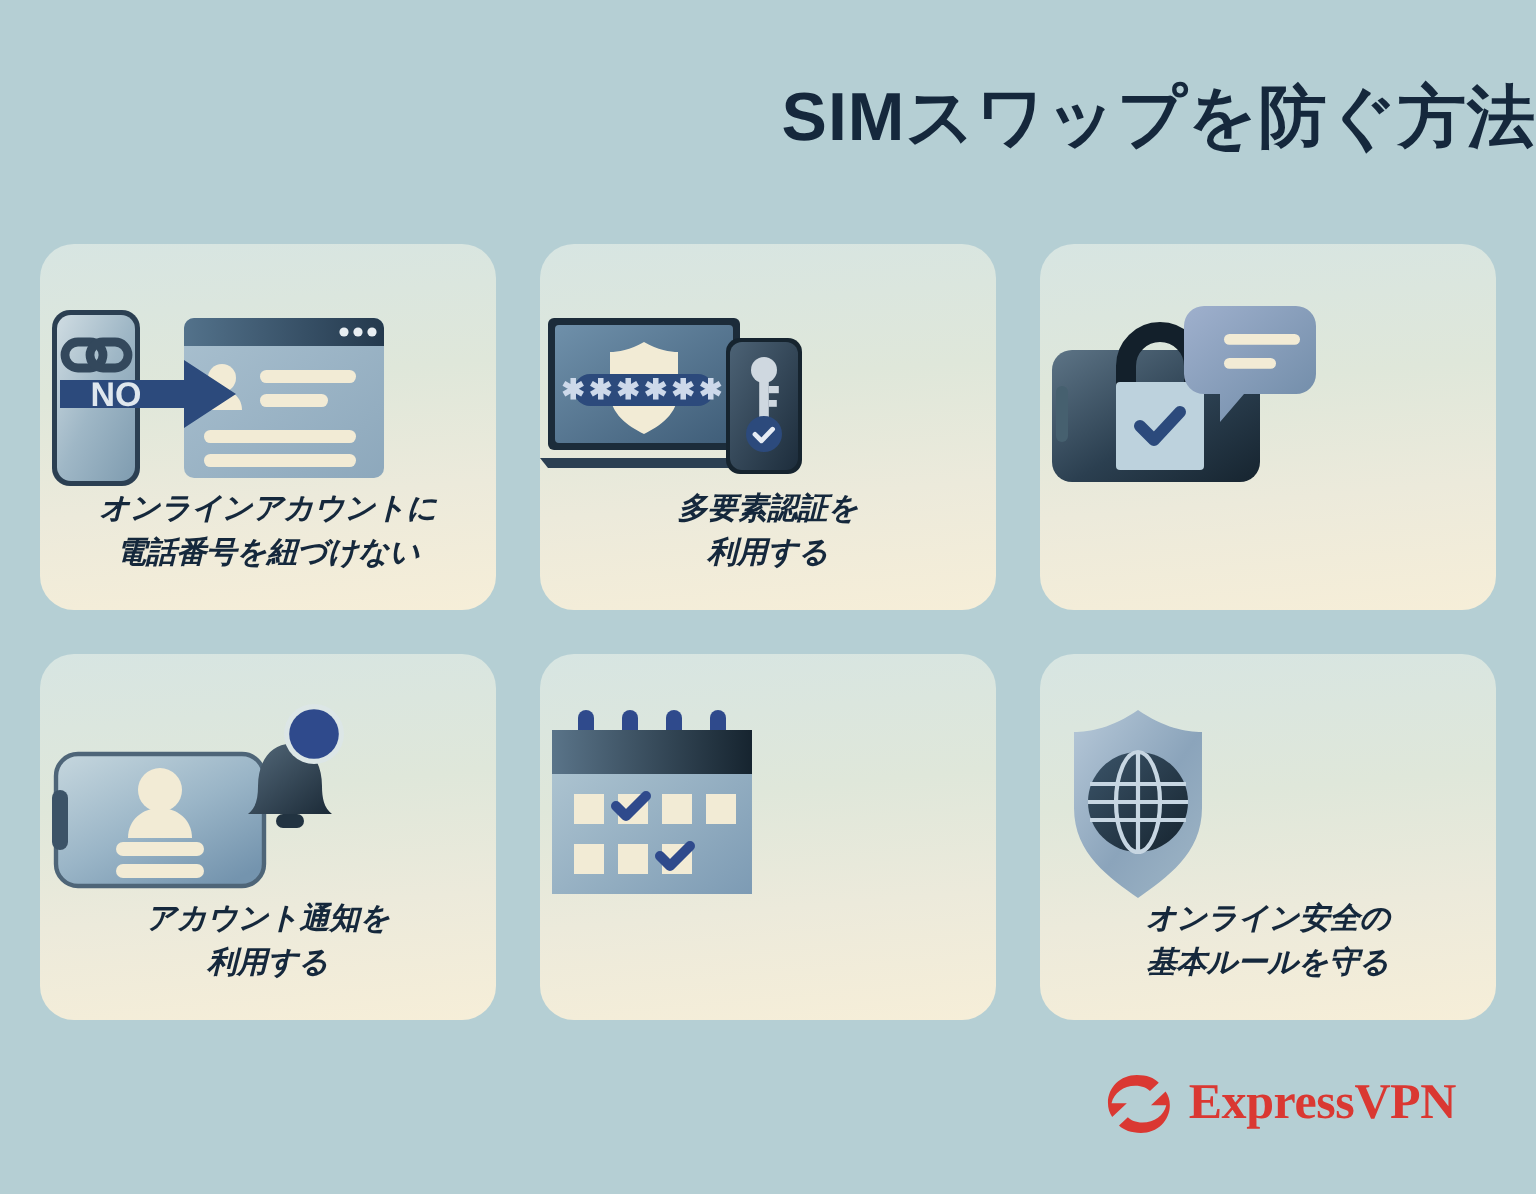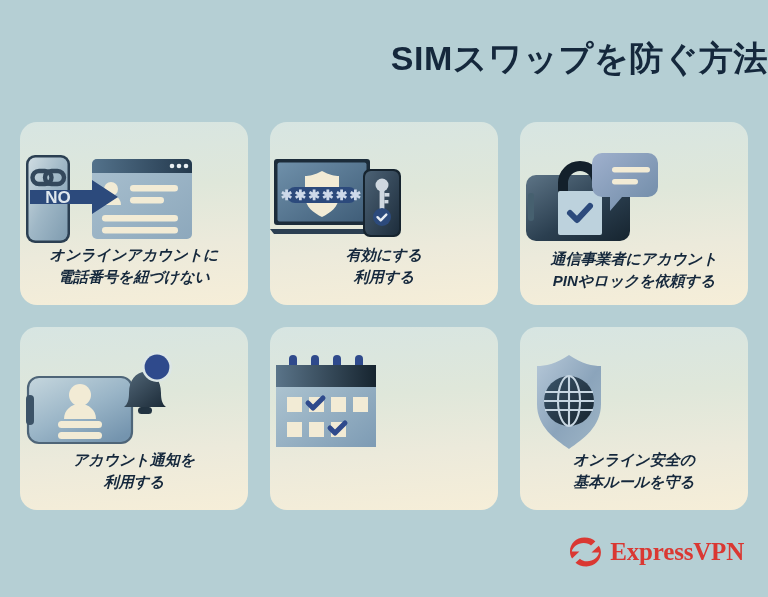--- a/index.html
+++ b/index.html
@@ -53,21 +53,21 @@
     line-height:1.42;
     color:#15283c;
     white-space:pre-line;
     font-style:italic;
   }
   .caption.tall { bottom:14px; }
 
   
   .logo {
     position:absolute;
-    right:24px; bottom:28px;
+    right:40px; bottom:28px;
     display:flex; align-items:center; gap:9px;
   }
   .logo-mark { width:34px; height:34px; display:block; }
   .logo-text {
     font-family:"Liberation Serif","DejaVu Serif",serif;
     font-size:25px;
     font-weight:bold;
     color:#da3832;
     letter-spacing:-.2px;
   }
@@ -156,21 +156,21 @@
 
         <circle cx="112" cy="38" r="6.5" fill="#cfd8e0"></circle>
         <rect x="109.6" y="38" width="4.8" height="24" fill="#cfd8e0"></rect>
         <rect x="114.4" y="46" width="5" height="3.6" fill="#cfd8e0"></rect>
         <rect x="114.4" y="53" width="4" height="3.4" fill="#cfd8e0"></rect>
 
         <circle cx="112" cy="70" r="9" fill="#2c4a7c"></circle>
         <path d="M107.5 70.2l3.2 3.2 5.6-5.8" fill="none" stroke="#e6ecf4" stroke-width="2.4" stroke-linecap="round" stroke-linejoin="round"></path>
       </svg>
     </div>
-    <div class="caption">有効にする
+    <div class="caption">多要素認証を
 利用する</div>
   </div>
 
   <div class="card">
     <div class="art">
       <svg width="142" height="104" viewBox="0 0 142 104">
         <defs>
           <linearGradient id="g3box" x1="0" y1="0" x2="1" y2="1">
             <stop offset="0" stop-color="#5d7486"></stop>
               <stop offset=".55" stop-color="#2b3f50"></stop>
@@ -188,22 +188,20 @@
         <path d="M43 48V38a17 17 0 0 1 34 0v10" fill="none" stroke="#13202b" stroke-width="10" stroke-linecap="round"></path>
 
         <rect x="38" y="46" width="44" height="44" rx="2" fill="#bdd2dd"></rect>
         <path d="M50 68l7 7 13-14" fill="none" stroke="#2c4a7c" stroke-width="6" stroke-linecap="round" stroke-linejoin="round"></path>
 
         <path d="M82 8h46a10 10 0 0 1 10 10v24a10 10 0 0 1-10 10h-26l-12 14V52h-8a10 10 0 0 1-10-10V18A10 10 0 0 1 82 8z" fill="url(#g3bub)"></path>
         <rect x="92" y="22" width="38" height="5.4" rx="2.7" fill="#f2ebd5"></rect>
         <rect x="92" y="34" width="26" height="5.4" rx="2.7" fill="#f2ebd5"></rect>
       </svg>
     </div>
-    <div class="caption tall">通信事業者にアカウント
-PINやロックを依頼する</div>
   </div>
 
   <div class="card">
     <div class="art">
       <svg width="150" height="102" viewBox="0 0 150 102">
         <defs>
           <linearGradient id="g4c" x1="0" y1="0" x2=".8" y2="1">
             <stop offset="0" stop-color="#c6d7de"></stop>
               <stop offset=".55" stop-color="#9ab5c7"></stop>
               <stop offset="1" stop-color="#7494ae"></stop>

